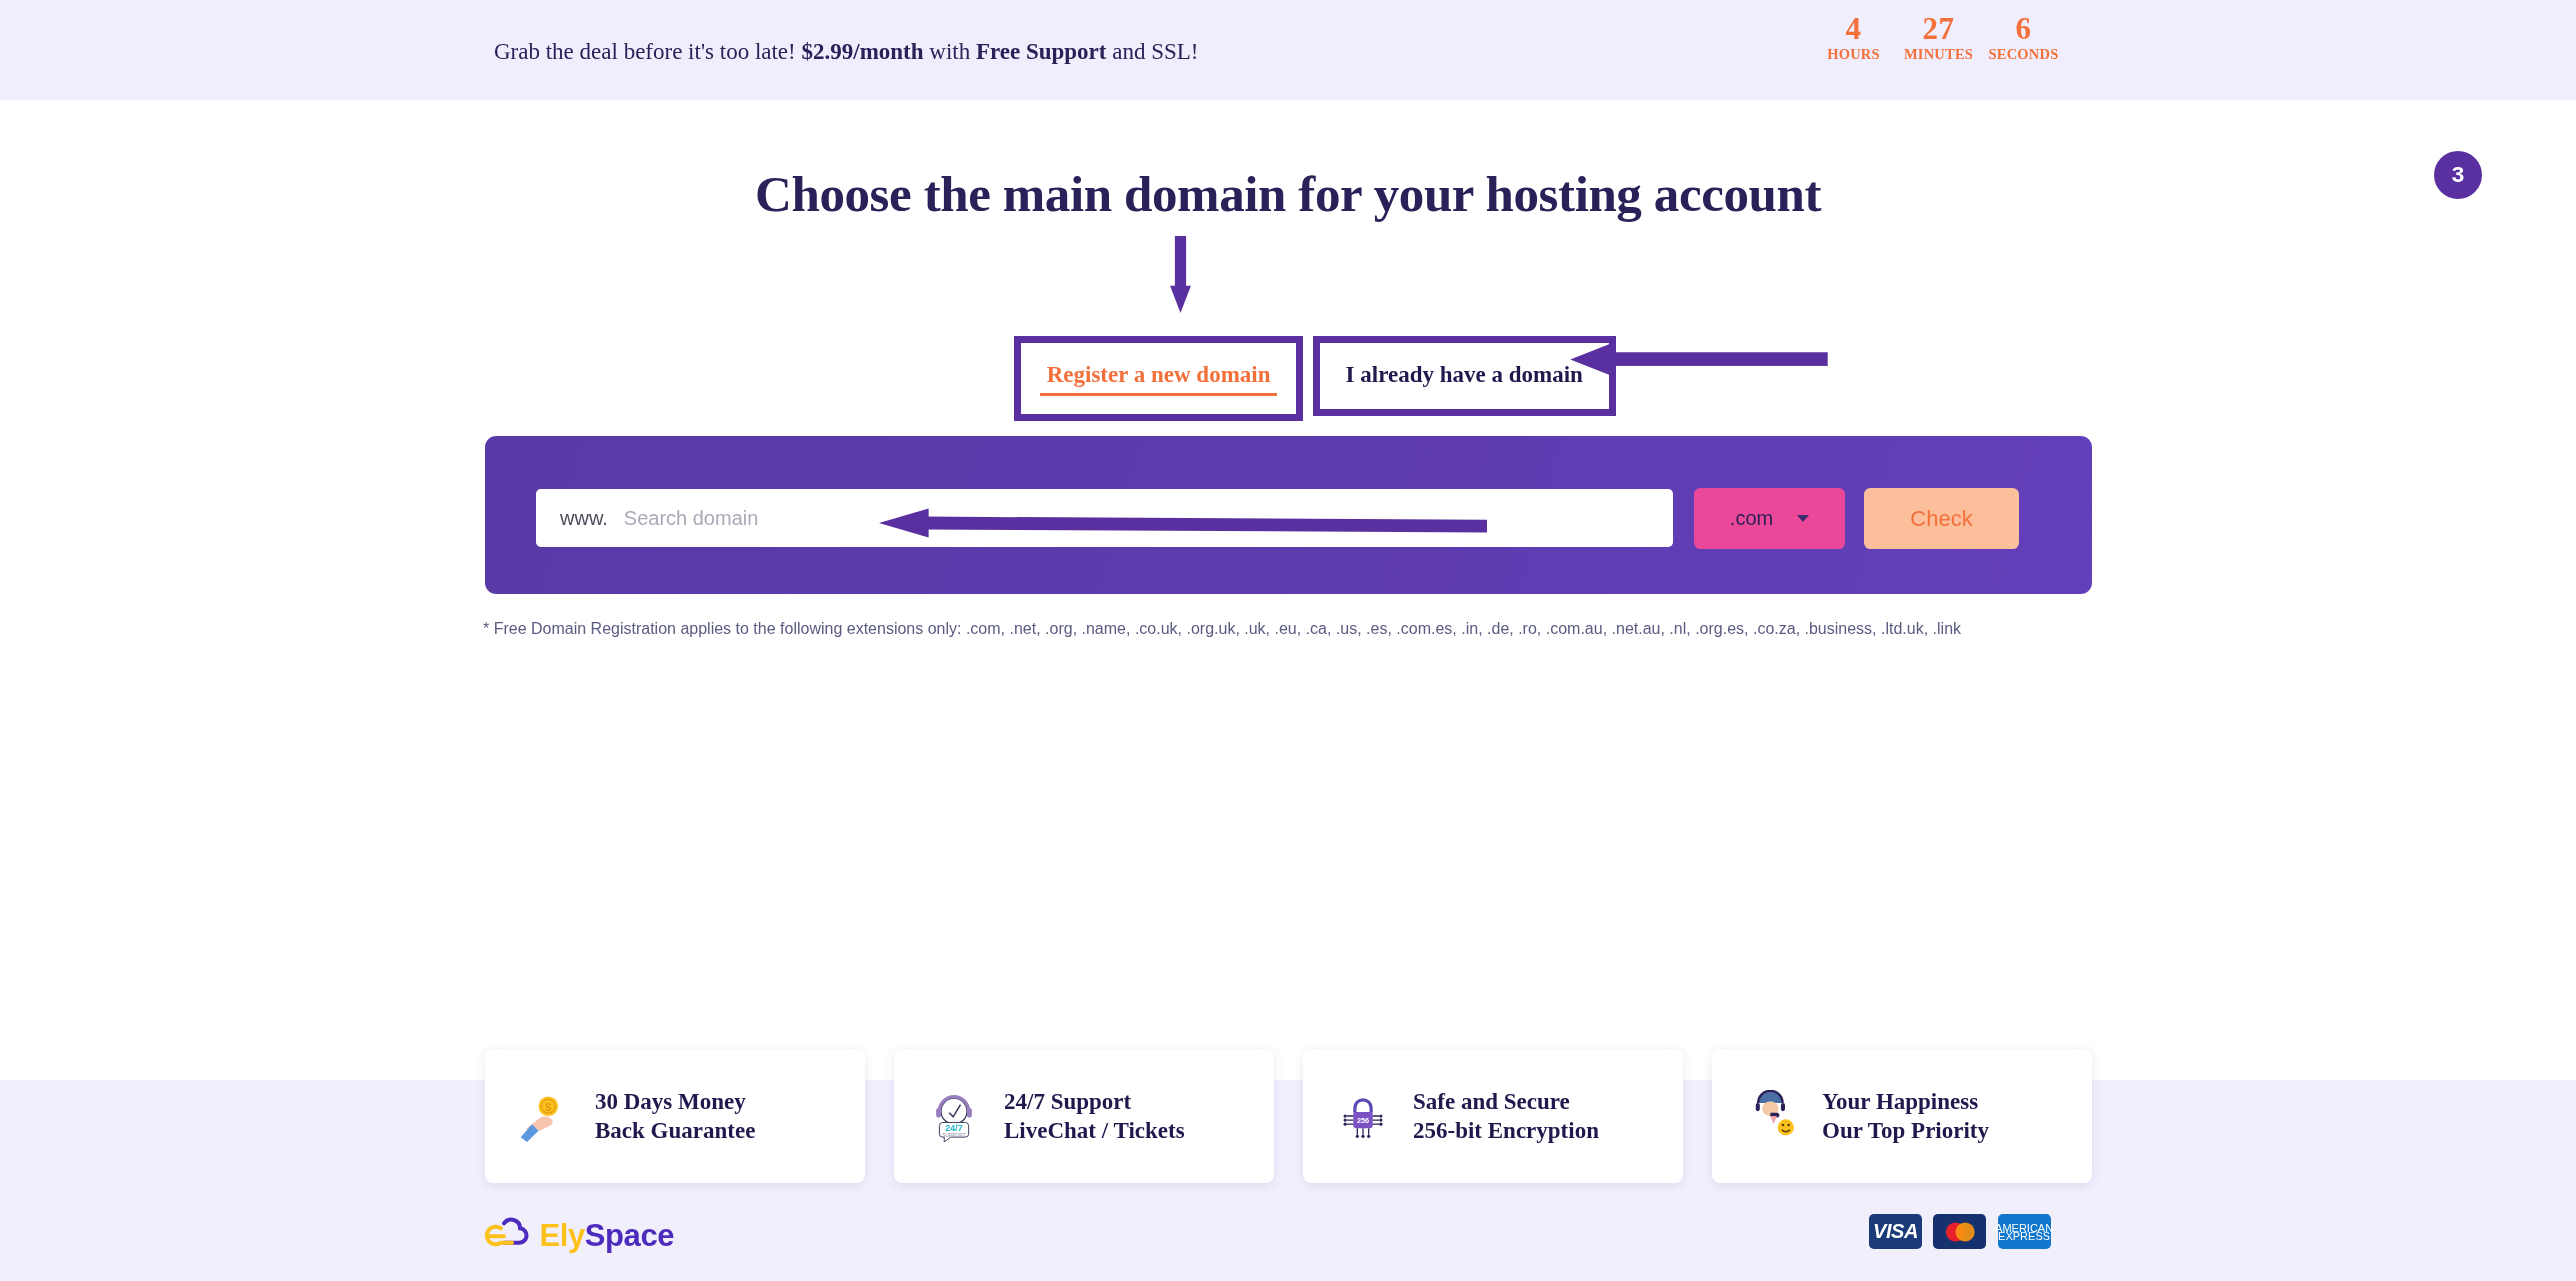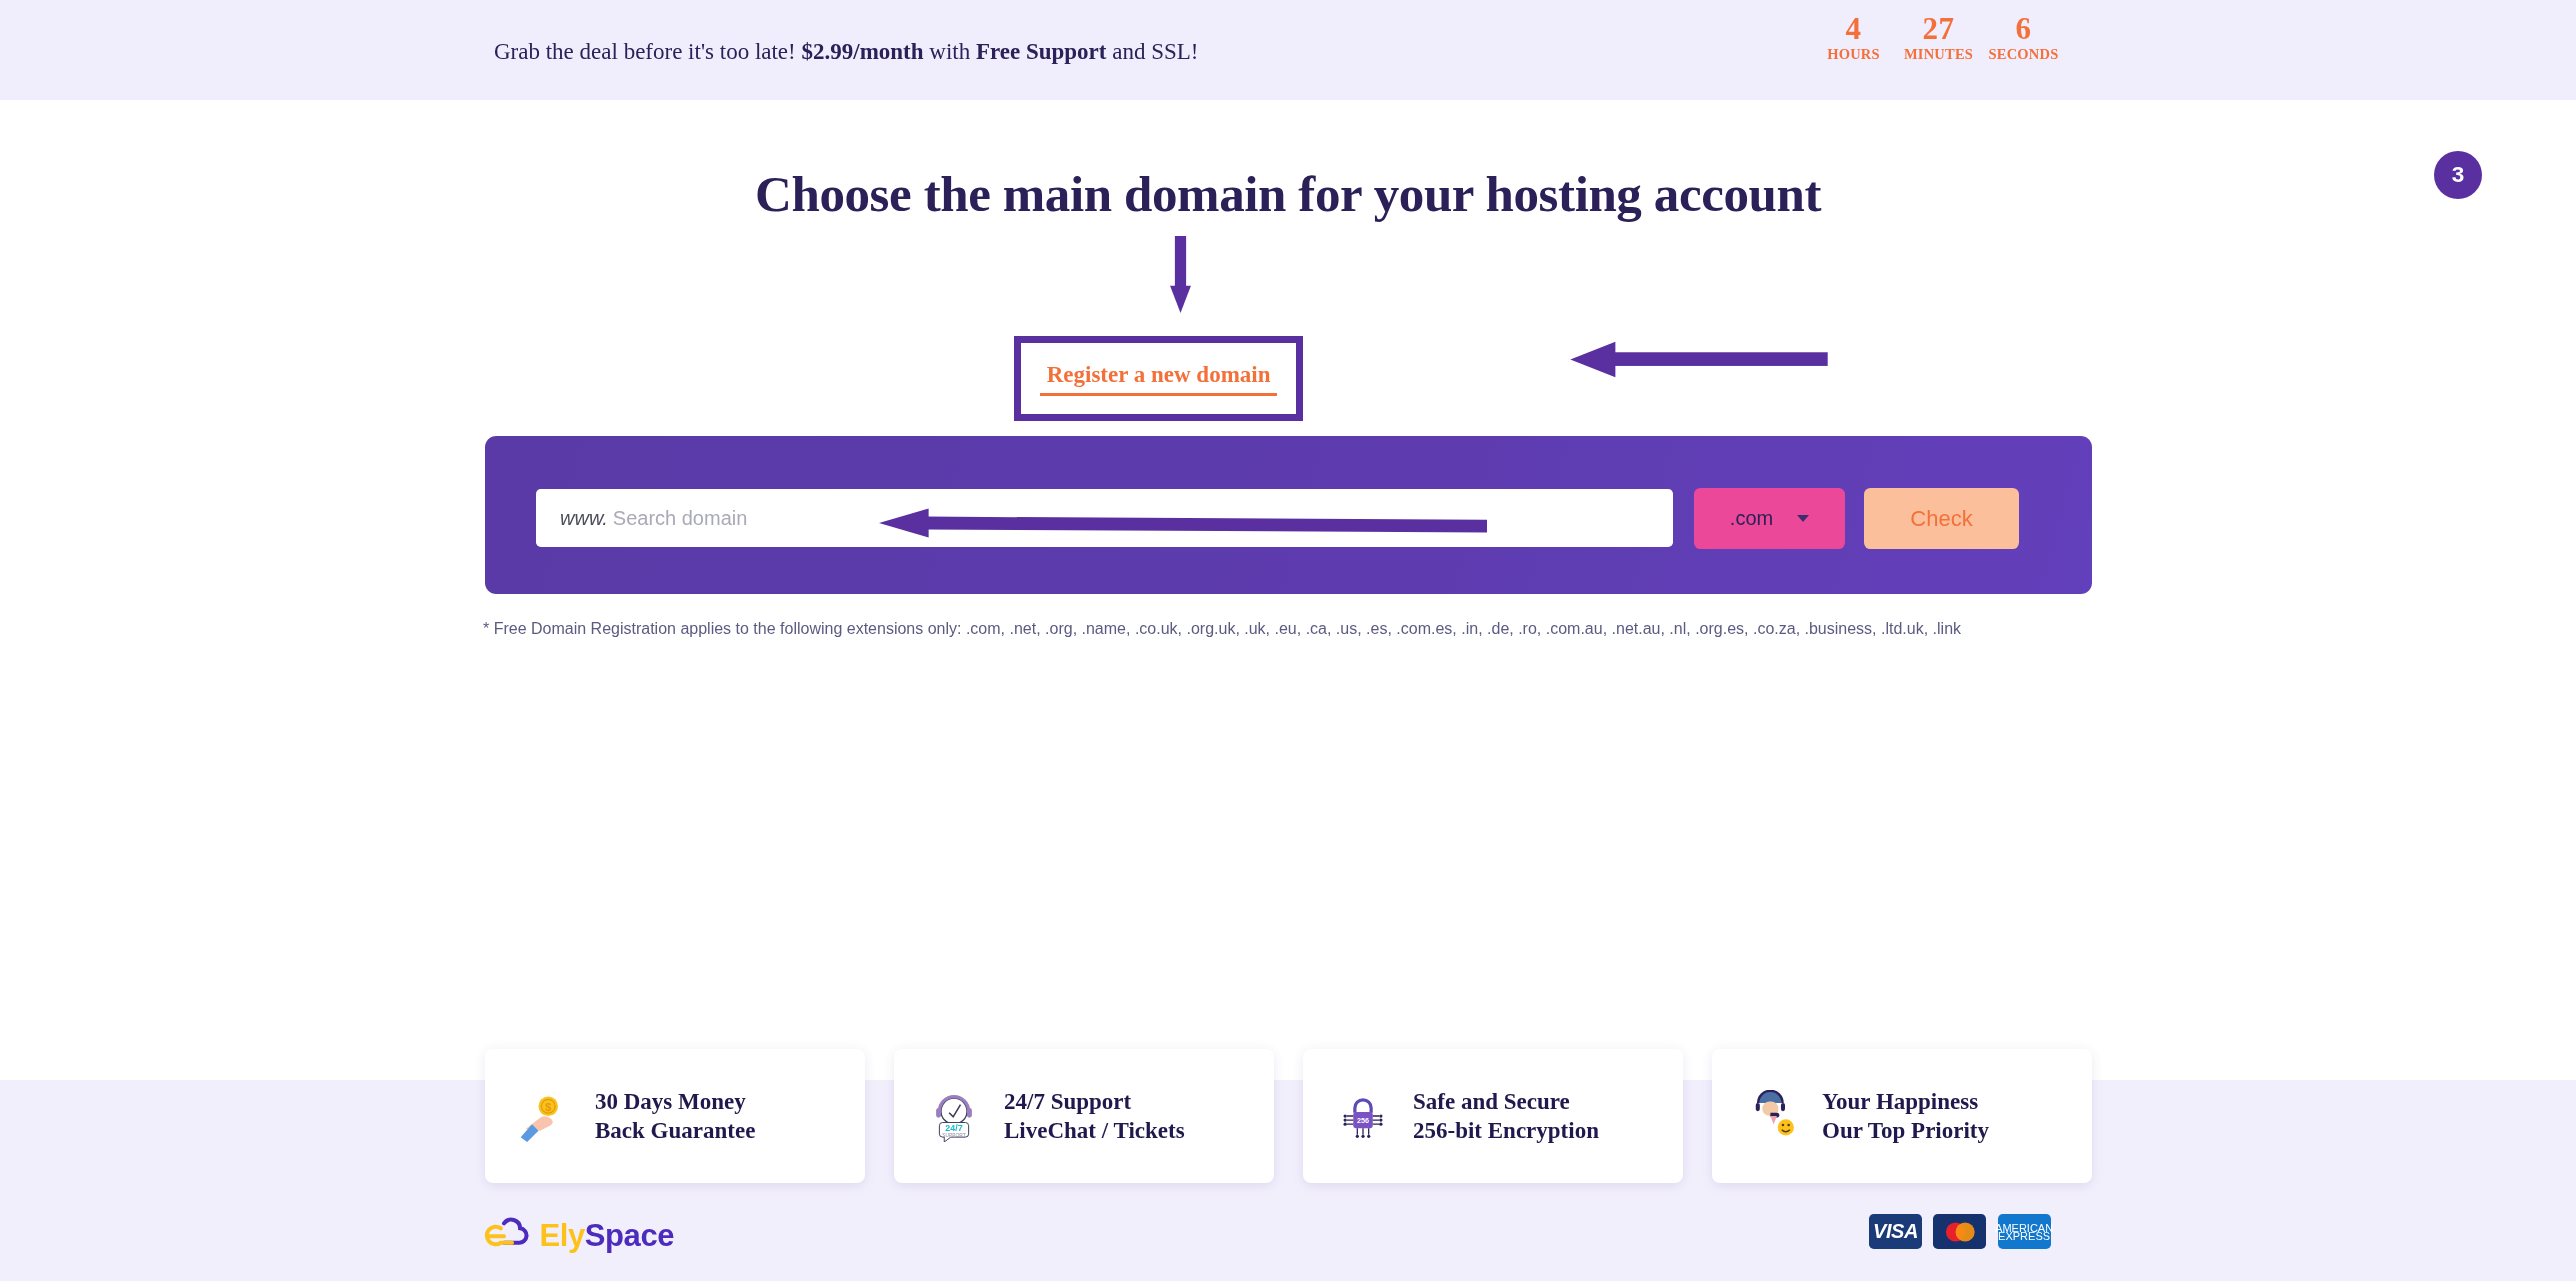--- a/index.html
+++ b/index.html
@@ -152,21 +152,21 @@
     position: absolute;
     left: 536px; top: 489px;
     width: 1137px; height: 58px;
     background: #ffffff;
     border-radius: 4.8px;
     display: flex;
     align-items: center;
     padding-left: 24px;
     font-size: 20px;
   }
-  .www-prefix { color: #4d4d5c; margin-right: 5px; font-style: italic; }
+  .www-prefix { color: #4d4d5c; margin-right: 16px; }
   .search-placeholder { color: #a9a9b8; }
 
   .tld-select {
     position: absolute;
     left: 1694px; top: 488px;
     width: 151px; height: 61px;
     background: #ec4899;
     border-radius: 6.4px;
     display: flex;
     align-items: center;
@@ -312,20 +312,23 @@
 
 <svg class="anno-arrow-down" viewBox="0 0 26 96">
   <rect x="6" y="0" width="14" height="66" fill="#5a2fa0"></rect>
   <polygon points="0,62 26,62 13,96" fill="#5a2fa0"></polygon>
 </svg>
 
 <div class="tabs">
   <div class="tab-wrap">
     <button class="tab-btn active">Register a new domain</button>
     <div class="tab-underline"></div>
+  </div>
+  <div class="tab-wrap">
+    <button class="tab-btn inactive">I already have a domain</button>
   </div>
 </div>
 
 <svg class="anno-arrow-left" viewBox="0 0 320 46">
   <polygon points="0,23 56,1 56,45" fill="#5a2fa0"></polygon>
   <rect x="52" y="14" width="268" height="17" fill="#5a2fa0"></rect>
 </svg>
 
 <div class="search-panel"></div>
 

